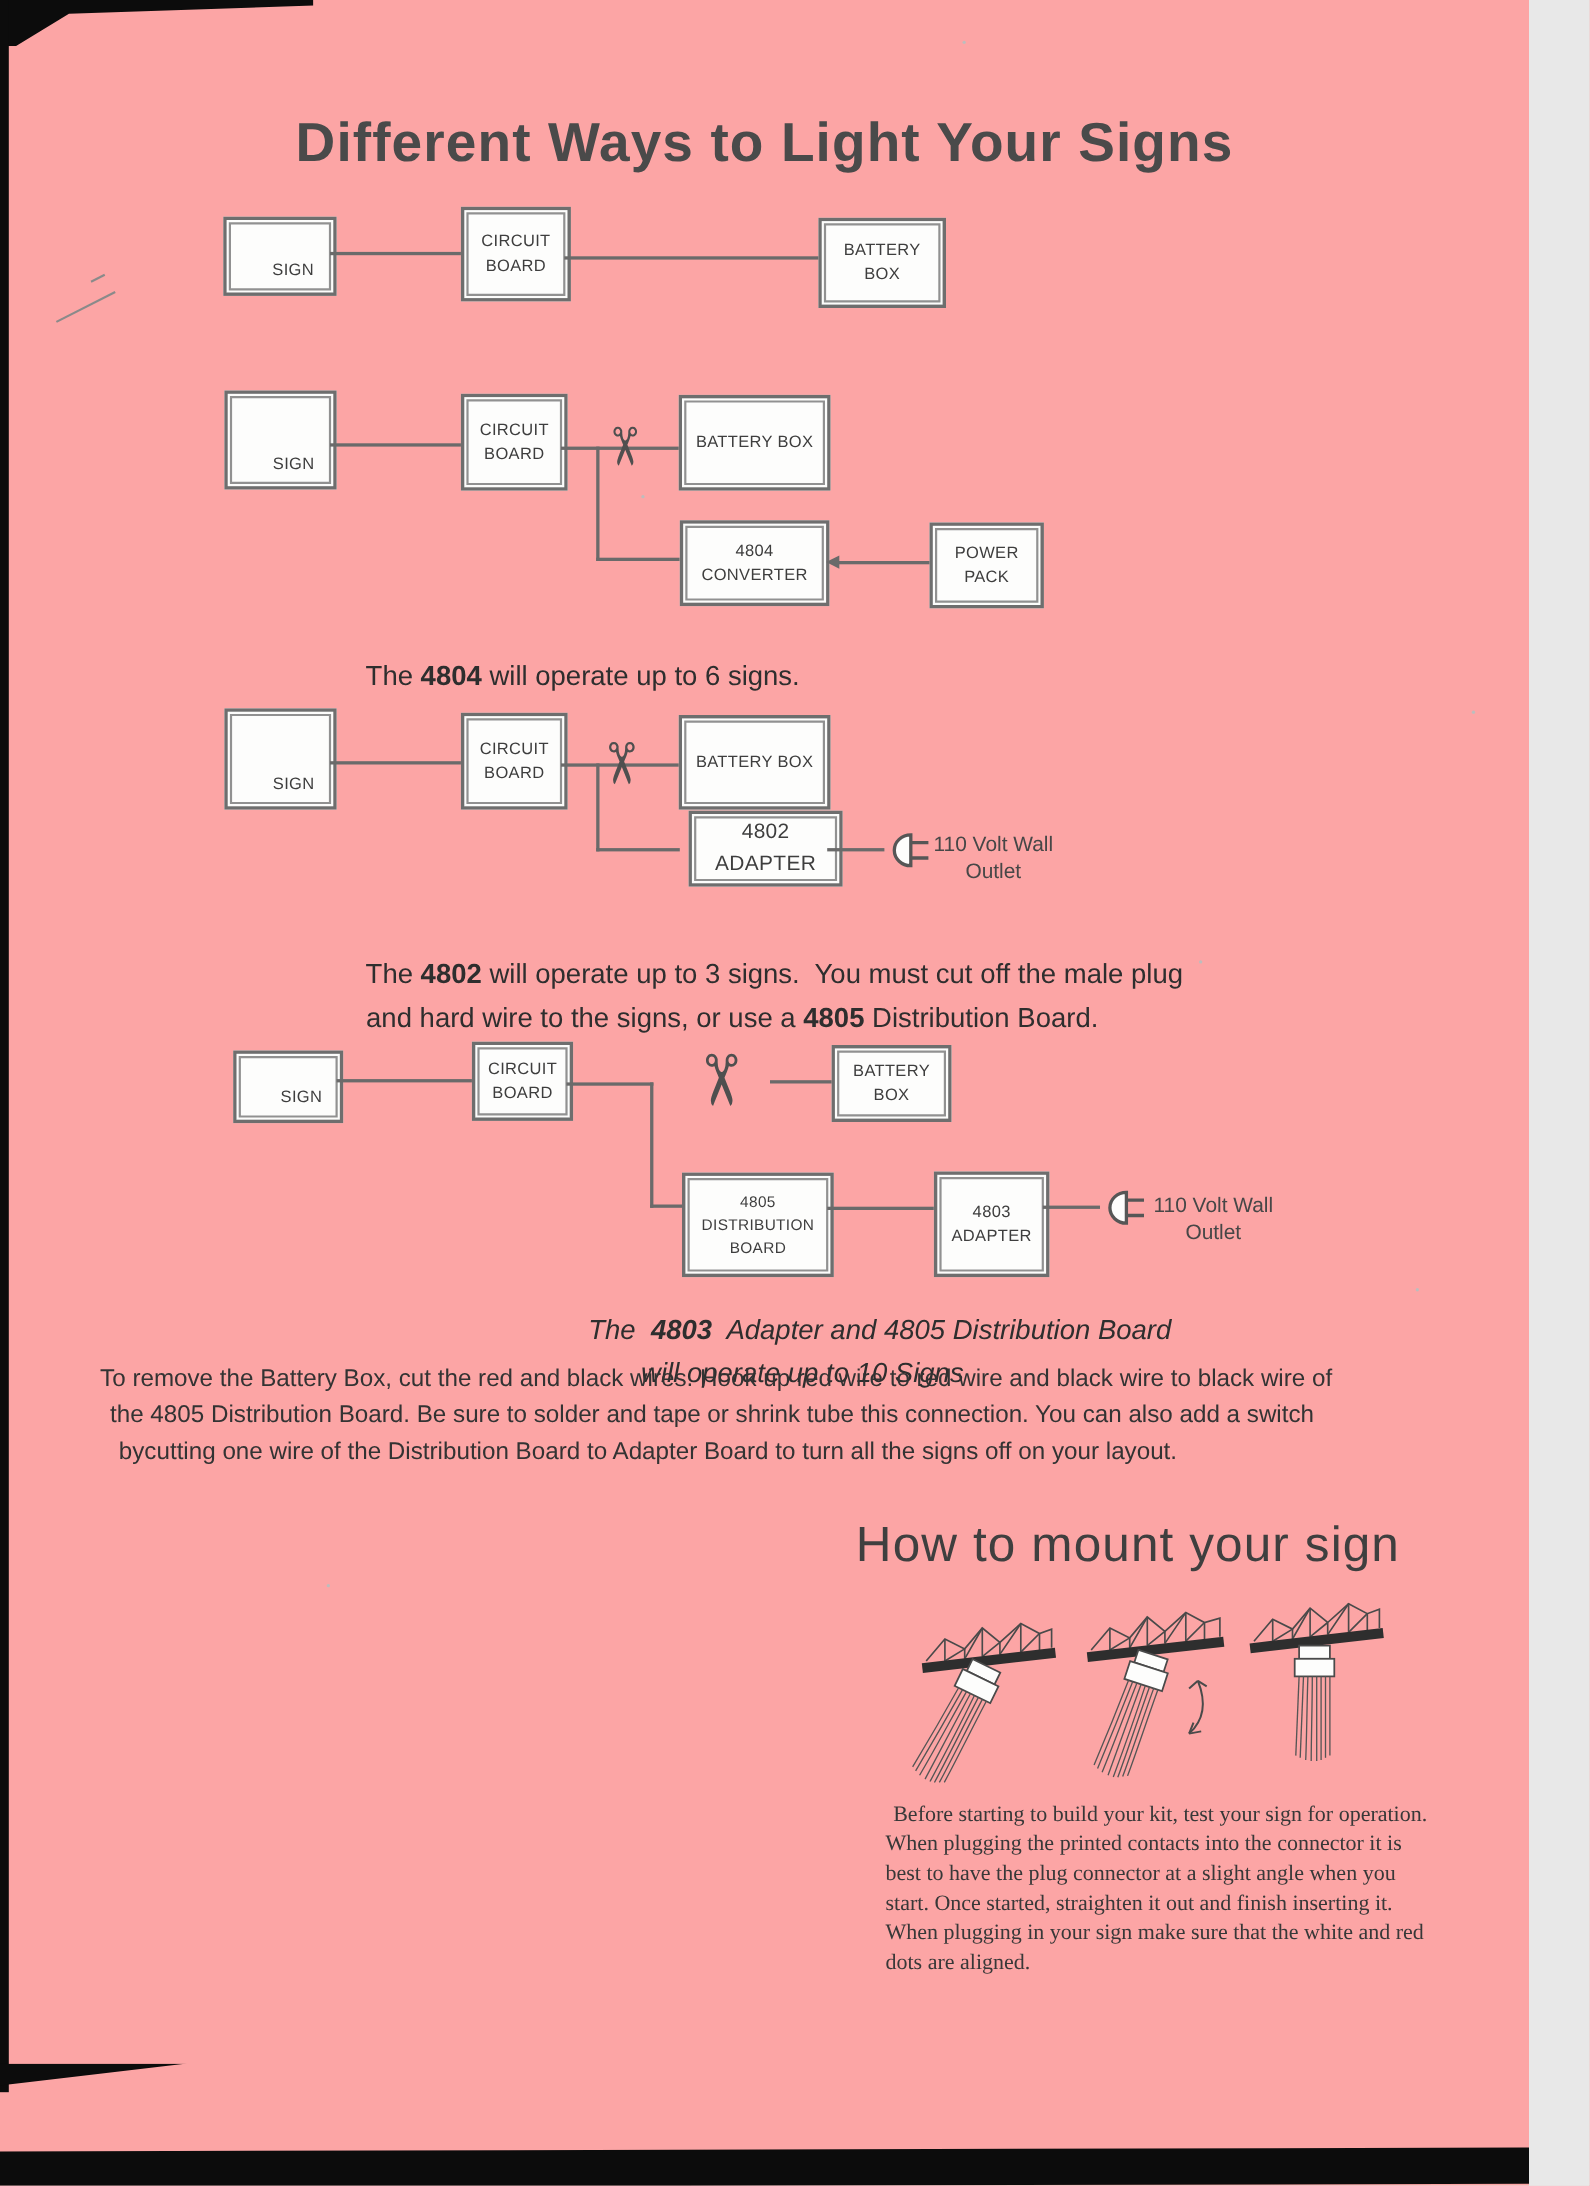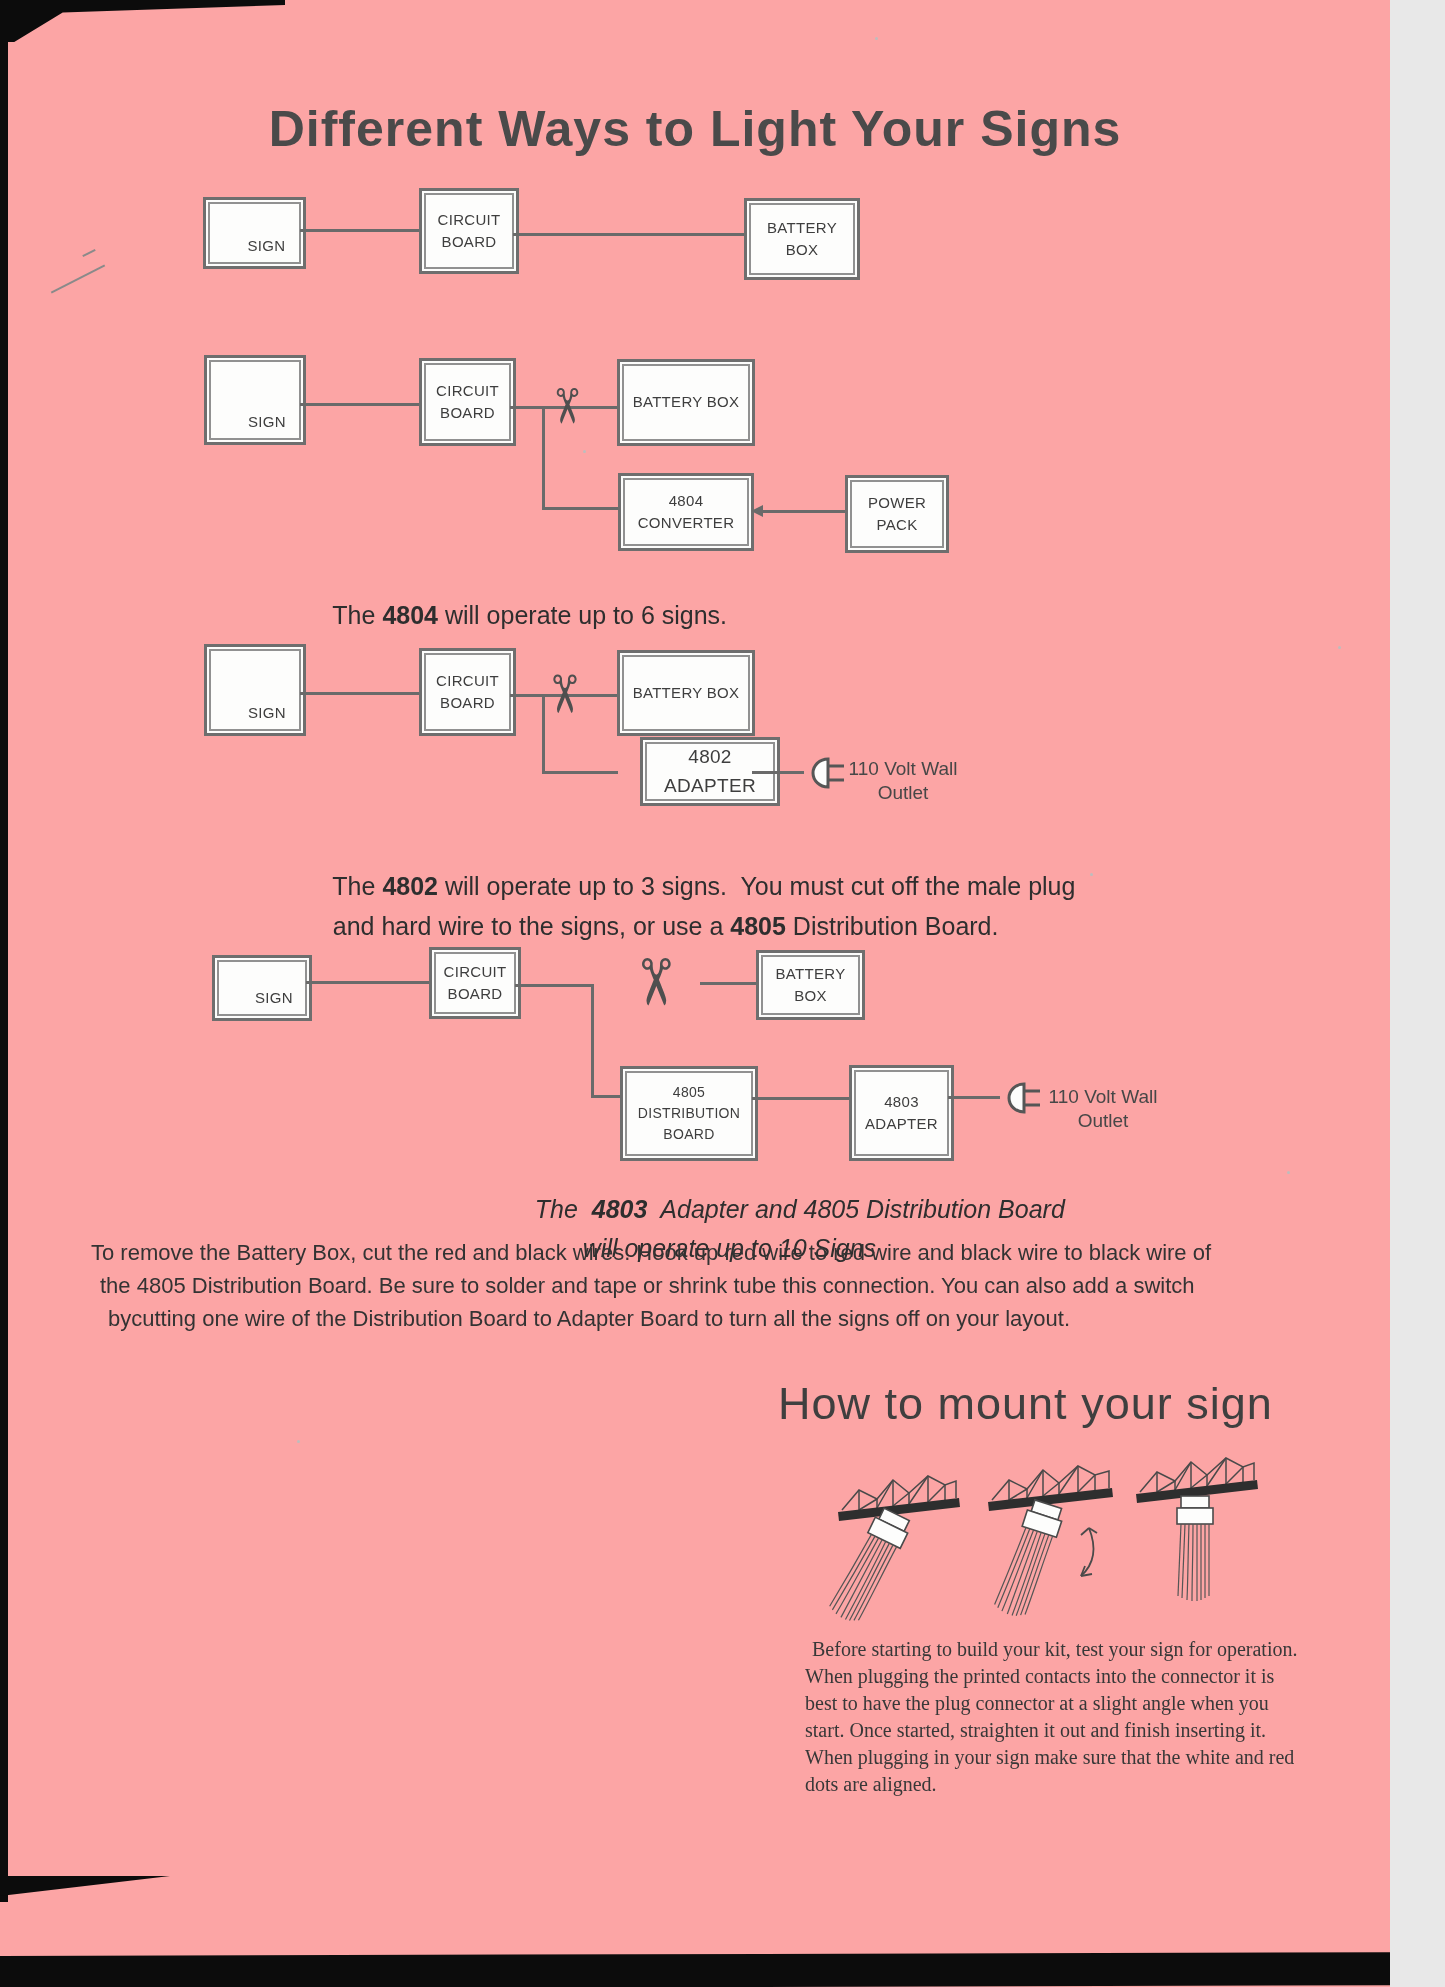--- a/index.html
+++ b/index.html
@@ -117,21 +117,21 @@
 BOARD</span>
   </div>
   <div class="box" style="left:617px;top:650px;width:132px;height:80px;">
     <span class="lbl">BATTERY BOX</span>
   </div>
   <div class="wh" style="left:300px;top:692px;width:119px;"></div>
   <div class="wh" style="left:510px;top:694px;width:107px;"></div>
   <div class="wv" style="left:542px;top:694px;height:80px;"></div>
   <span class="scis" style="left:542px;top:668px;font-size:52px;">✂</span>
   <div class="wh" style="left:542px;top:771px;width:76px;"></div>
-  <div class="box" style="left:640px;top:737px;width:134px;height:63px;">
+  <div class="box" style="left:626px;top:737px;width:134px;height:63px;">
     <span class="lbl lbl-big">4802 ADAPTER</span>
   </div>
   <div class="wh" style="left:752px;top:771px;width:52px;"></div>
   <svg style="left:800px;top:753px;" width="52" height="40" viewBox="0 0 52 40">
     <path d="M28 6 A15 14 0 0 0 28 34 L28 6 Z" fill="#fdfdfc" stroke="#565656" stroke-width="3"></path>
     <path d="M28 13 H44 M28 27 H44" stroke="#565656" stroke-width="3" fill="none"></path>
   </svg>
   <div class="outlet" style="left:848px;top:757px;width:110px;">110 Volt Wall
 Outlet</div>
 

